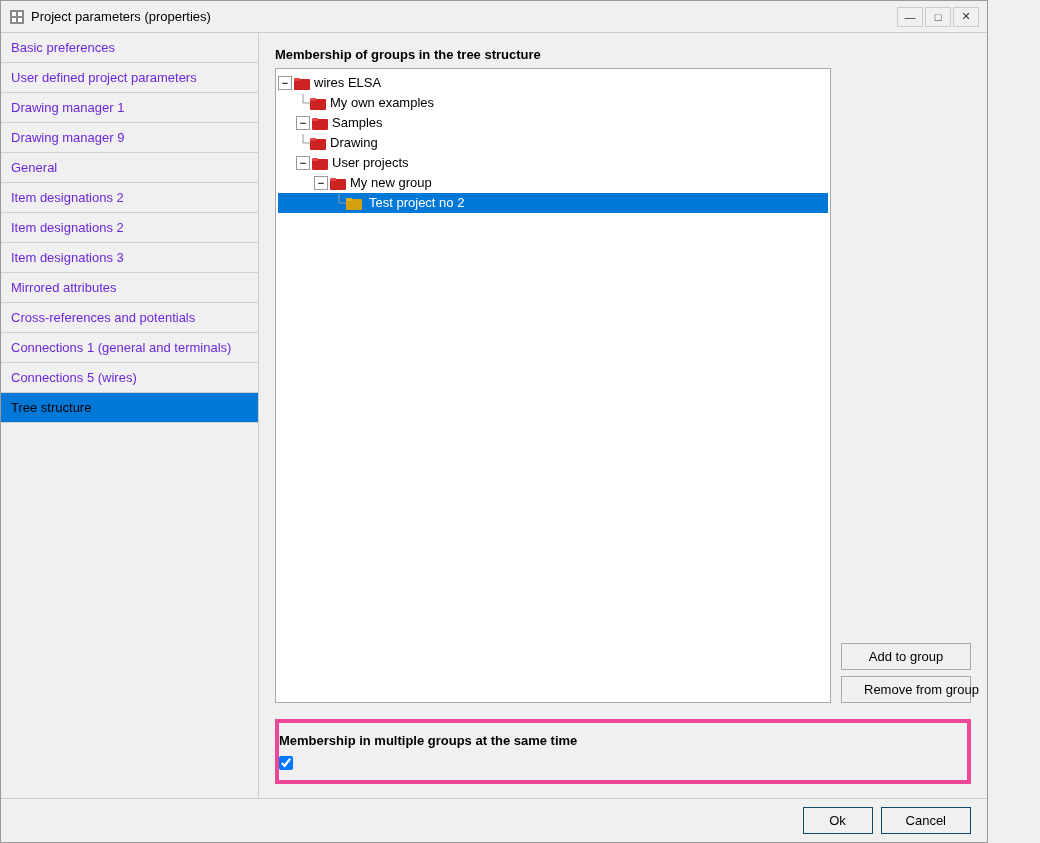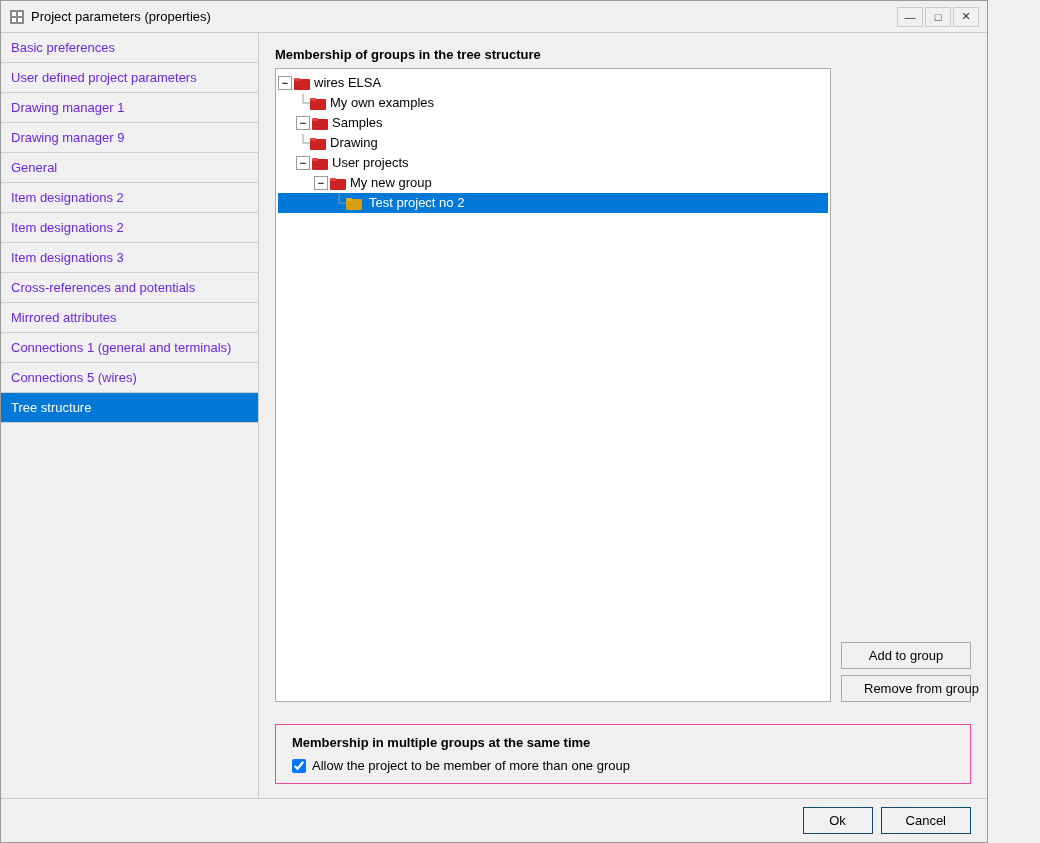--- a/index.html
+++ b/index.html
@@ -73,21 +73,21 @@
     }
     .sidebar-item {
       padding: 7px 10px;
       border-bottom: 1px solid #d0d0d0;
       color: #6d28d9;
       cursor: pointer;
       font-size: 13px;
     }
     .sidebar-item.active {
       background: #0078d7;
-      color: #ffffff;
+      color: #000000;
     }
 
     
     .main {
       flex: 1;
       display: flex;
       flex-direction: column;
       padding: 14px 16px 14px 16px;
       gap: 12px;
     }
@@ -166,23 +166,23 @@
     .tree-row {
       display: flex;
       align-items: center;
       padding: 1px 0;
       line-height: 18px;
     }
 
     
     .bottom-section {
       background: #f0f0f0;
-      border: 1px solid #ec4899;
-      padding: 10px 16px;
-      margin-top: 10px;
+      border: 4px solid #ec4899;
+      padding: 10px 0;
+      margin-top: 4px;
     }
     .bottom-section-title {
       font-weight: bold;
       margin-bottom: 8px;
     }
     .checkbox-row {
       display: flex;
       align-items: center;
       gap: 6px;
     }
@@ -245,22 +245,22 @@
 
     <div class="sidebar">
     <div class="sidebar-item">Basic preferences</div>
         <div class="sidebar-item">User defined project parameters</div>
         <div class="sidebar-item">Drawing manager 1</div>
         <div class="sidebar-item">Drawing manager 9</div>
         <div class="sidebar-item">General</div>
         <div class="sidebar-item">Item designations 2</div>
         <div class="sidebar-item">Item designations 2</div>
         <div class="sidebar-item">Item designations 3</div>
+        <div class="sidebar-item">Mirrored attributes</div>
         <div class="sidebar-item">Cross-references and potentials</div>
-        <div class="sidebar-item">Mirrored attributes</div>
         <div class="sidebar-item">Connections 1 (general and terminals)</div>
         <div class="sidebar-item">Connections 5 (wires)</div>
         <div class="sidebar-item active">Tree structure</div>
       </div>
 
     <div class="main">
       <div class="tree-section">
         <div class="section-title">Membership of groups in the tree structure</div>
         <div class="tree-and-buttons">
           <div class="tree-wrapper">
@@ -359,21 +359,20 @@
             <button class="btn">Add to group</button>
             <button class="btn">Remove from group</button>
           </div>
         </div>
       </div>
 
       <div class="bottom-section">
         <div class="bottom-section-title">Membership in multiple groups at the same time</div>
         <div class="checkbox-row">
           <input type="checkbox" checked="" style="">
-          <label>Allow the project to be member of more than one group</label>
         </div>
       </div>
     </div>
   </div>
 
   <div class="footer">
     <button class="footer-btn">Ok</button>
     <button class="footer-btn">Cancel</button>
   </div>
 </div>

